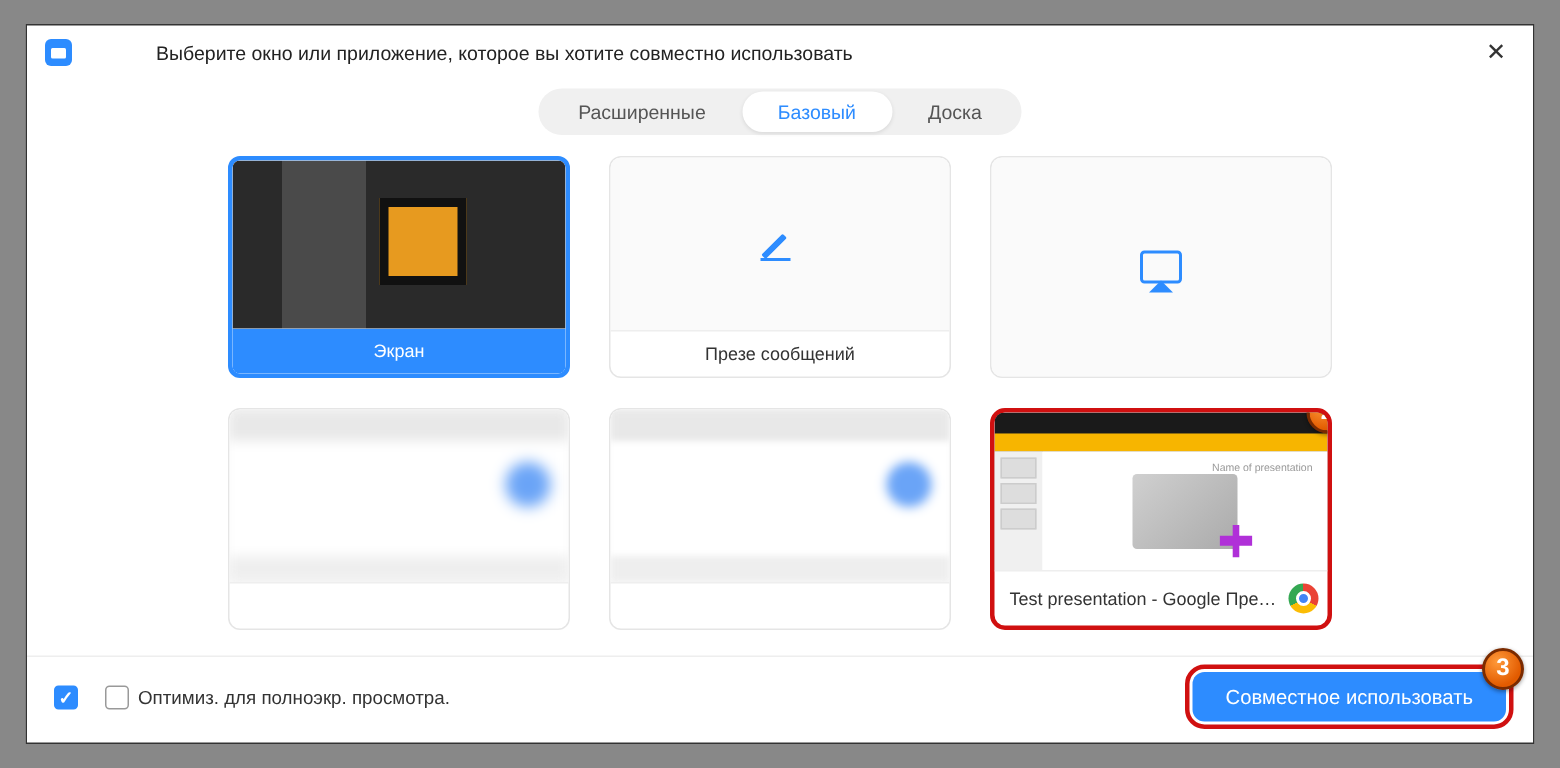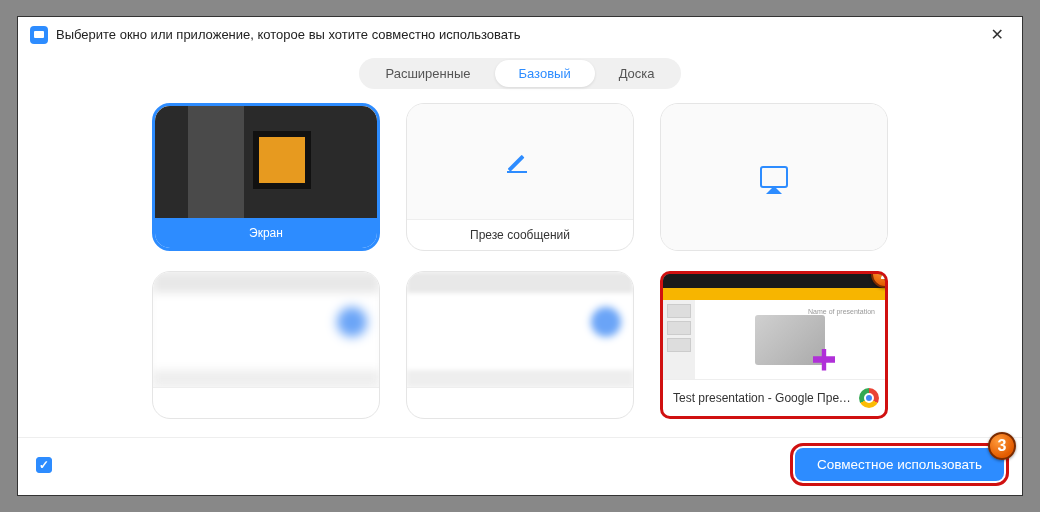--- a/index.html
+++ b/index.html
@@ -1,27 +1,27 @@
 <!DOCTYPE html>
 <html><head>
 <meta charset="utf-8">
 <style>
 * { box-sizing: border-box; margin: 0; padding: 0; }
 body { font-family: -apple-system, BlinkMacSystemFont, "Segoe UI", Arial, sans-serif; background: #888; display: flex; align-items: center; justify-content: center; width: 1040px; height: 512px; }
 .window { width: 1006px; height: 480px; background: #fff; border: 1px solid #333; position: relative; display: flex; flex-direction: column; }
-.titlebar { display: flex; align-items: center; padding: 6px 12px; font-size: 13px; color: #222; }
+.titlebar { display: flex; align-items: center; padding: 6px 12px; font-size: 13px; color: #222; gap: 48px; }
 .app-icon { width: 18px; height: 18px; background: #2D8CFF; border-radius: 4px; margin-right: 8px; display: flex; align-items: center; justify-content: center; }
 .app-icon::after { content: ''; width: 10px; height: 7px; background: #fff; border-radius: 1px; }
 .close-x { margin-left: auto; cursor: pointer; font-size: 16px; color: #333; padding: 2px 6px; }
 .tabs { display: flex; justify-content: center; margin: 6px 0 14px; }
 .tab-group { display: flex; background: #f0f0f0; border-radius: 18px; padding: 2px; }
 .tab { padding: 6px 24px; font-size: 13px; border-radius: 16px; color: #555; cursor: pointer; }
 .tab.active { background: #fff; color: #2D8CFF; box-shadow: 0 1px 3px rgba(0,0,0,0.1); }
 .grid { display: grid; grid-template-columns: repeat(3, 228px); gap: 20px 26px; justify-content: center; padding: 0 20px; }
-.card { height: 148px; border: 1px solid #e5e5e5; border-radius: 18px; display: flex; flex-direction: column; overflow: hidden; cursor: pointer; position: relative; }
+.card { height: 148px; border: 1px solid #e5e5e5; border-radius: 8px; display: flex; flex-direction: column; overflow: hidden; cursor: pointer; position: relative; }
 .card.selected { border: 3px solid #2D8CFF; }
 .card.highlighted { border: 3px solid #d01010; border-radius: 10px; }
 .card-preview { flex: 1; display: flex; align-items: center; justify-content: center; background: #fafafa; position: relative; overflow: hidden; }
 .card-label { padding: 8px 10px; font-size: 12px; color: #333; text-align: center; border-top: 1px solid #eee; white-space: nowrap; overflow: hidden; text-overflow: ellipsis; display: flex; align-items: center; justify-content: center; gap: 6px; }
 .card.selected .card-label { background: #2D8CFF; color: #fff; border-top: none; }
 .pixelated { width: 100%; height: 100%; background:
   linear-gradient(90deg, #2a2a2a 0 15%, #4a4a4a 15% 40%, #2a2a2a 40% 100%),
   #222;
   filter: blur(0.3px); position: relative; }
 .pixelated::after { content:''; position:absolute; left: 44%; top: 22%; width: 46px; height: 46px; background: #e79a1f; border: 6px solid #111; }
@@ -128,18 +128,22 @@
         <span style="overflow:hidden;text-overflow:ellipsis;">Test presentation - Google Презе...</span>
         <span class="chrome-icon"></span>
       </div>
     </div>
   </div>
 
   <div class="footer">
     <label class="chk">
       <span class="chkbox checked"></span>
     </label>
+    <label class="chk">
+      <span class="chkbox"></span>
+      <span>Оптимиз. для полноэкр. просмотра.</span>
+    </label>
     <button class="share-btn" style="position:relative;">
       <span class="badge badge-3">3</span>
       <span>Совместное использовать</span>
     </button>
   </div>
 </div>
 
 </body></html>

